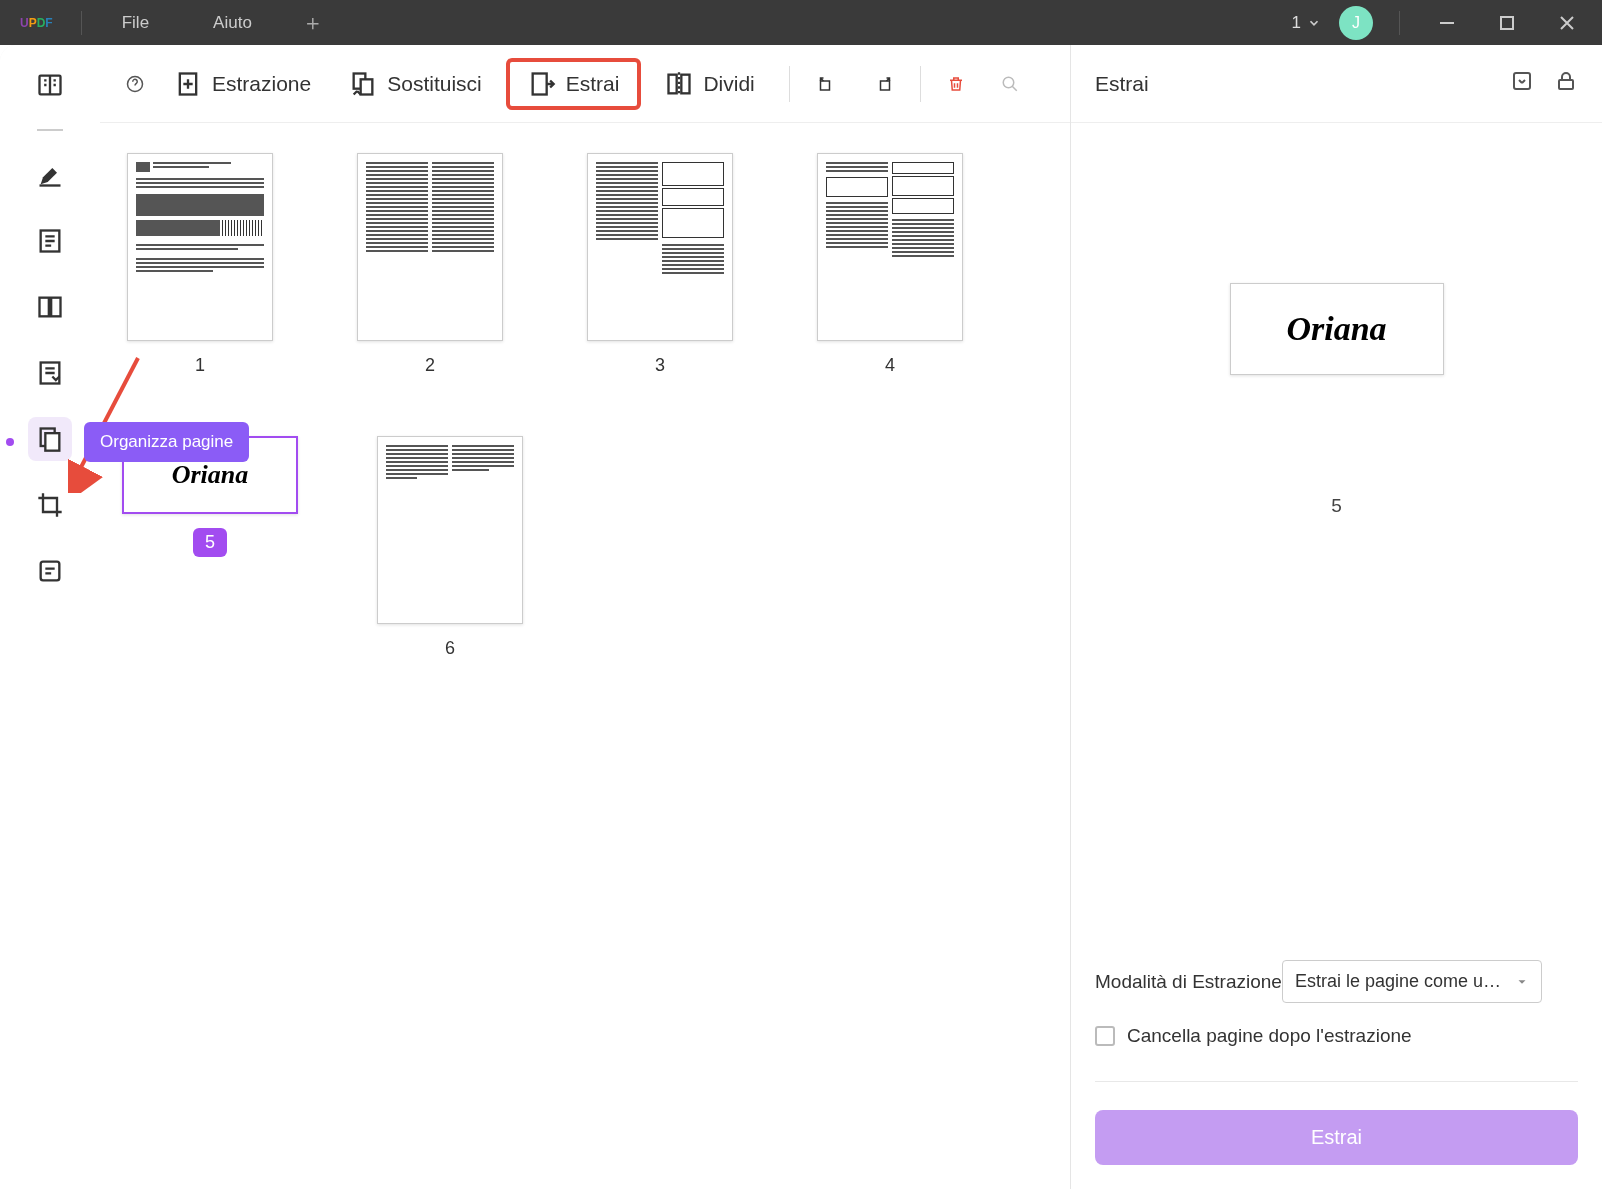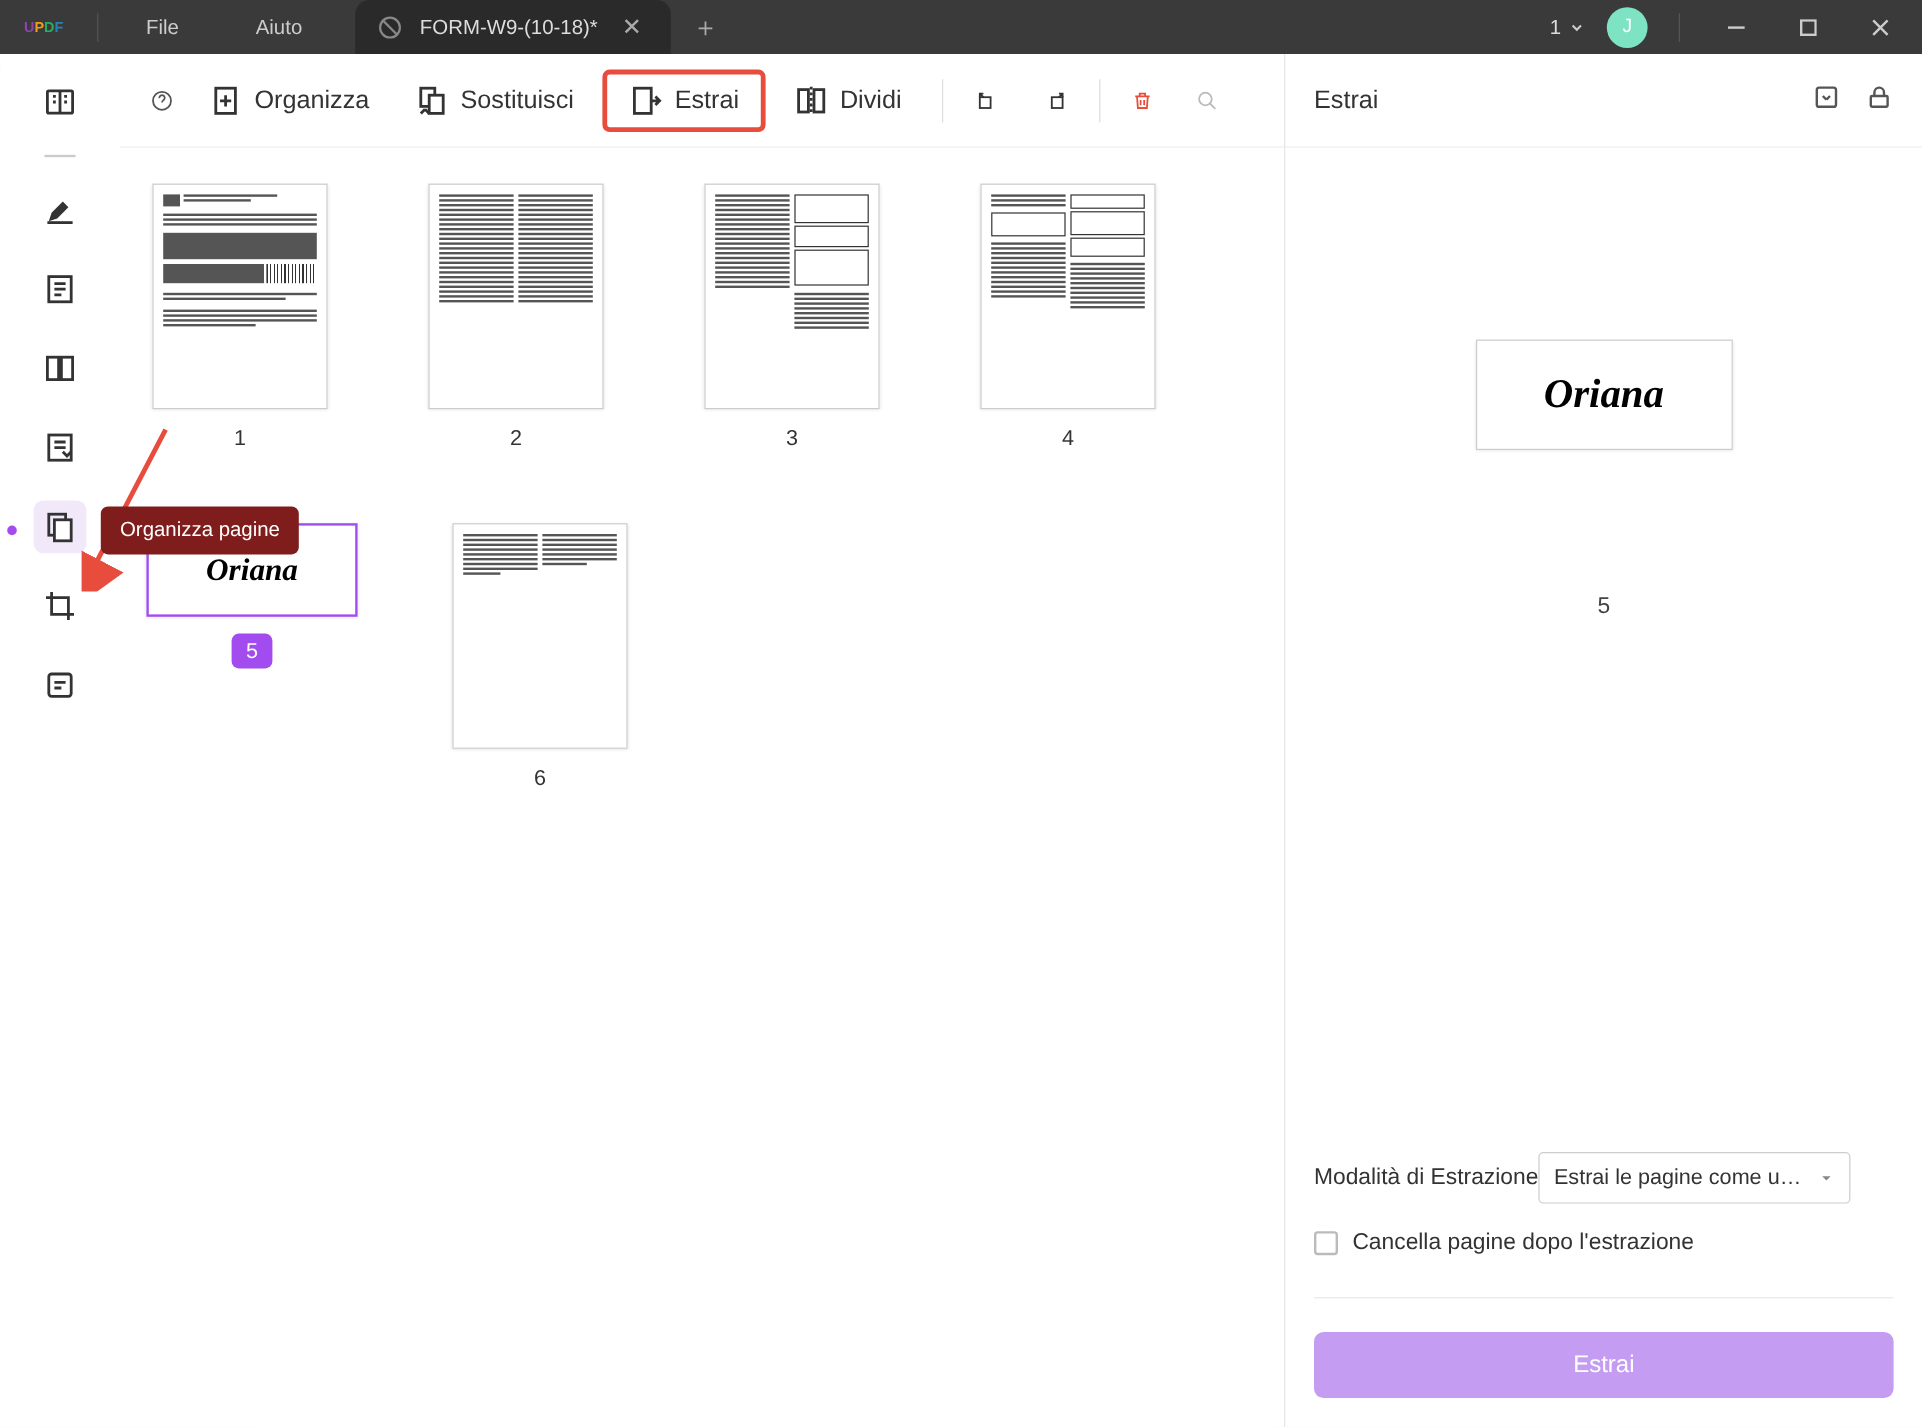--- a/index.html
+++ b/index.html
@@ -25,21 +25,21 @@
 .win-btn { width:42px; height:42px; display:flex; align-items:center; justify-content:center; color:#ccc; cursor:pointer; font-size:16px;}
 
 
 .app-body { position:absolute; top:45px; left:0; right:0; bottom:0; background:#f2f2f2; border-top-left-radius:16px; display:flex; }
 
 
 .sidebar { width:100px; background:#fff; border-top-left-radius:16px; display:flex; flex-direction:column; align-items:center; padding-top:18px; gap:22px; position:relative;}
 .side-btn { width:44px; height:44px; display:flex; align-items:center; justify-content:center; cursor:pointer; border-radius:8px; color:#333; position:relative;}
 .side-btn.active-purple { background:#f1e9fa; }
 .side-dash { width:26px; height:2px; background:#ccc; }
-.tooltip { position:absolute; left:84px; top:377px; background:#7f1d1d; color:#fff; padding:10px 16px; border-radius:6px; font-size:17px; white-space:nowrap; z-index:50;}
+.tooltip { position:absolute; left:84px; top:377px; background:#8b5cf6; color:#fff; padding:10px 16px; border-radius:6px; font-size:17px; white-space:nowrap; z-index:50;}
 .purple-dot { position:absolute; left:6px; top:393px; width:8px; height:8px; border-radius:50%; background:#a24cf0;}
 
 
 .arrow-svg { position:absolute; left:68px; top:308px; width:80px; height:140px; z-index:40; pointer-events:none;}
 
 
 .main { flex:1; display:flex; background:#fff; }
 .page-area { flex:1; display:flex; flex-direction:column; }
 .toolbar { height:78px; display:flex; align-items:center; padding:0 20px; gap:10px; border-bottom:1px solid #eee;}
 .tbtn { display:flex; align-items:center; gap:10px; padding:10px 14px; border-radius:6px; cursor:pointer; font-size:21px; color:#333; }
@@ -87,30 +87,20 @@
 </head>
 <body>
 
 <div class="titlebar">
   <div class="logo">
     <span class="logo-u">U</span><span class="logo-p">P</span><span class="logo-d">D</span><span class="logo-f">F</span>
   </div>
   <div class="vline"></div>
   <div class="menu-item">File</div>
   <div class="menu-item">Aiuto</div>
-  <div class="tab">
-    <span class="tab-icon">
-      <svg viewBox="0 0 24 24" fill="none" stroke="currentColor" stroke-width="2">
-          <circle cx="12" cy="12" r="9"></circle>
-          <path d="M5 5l14 14"></path>
-        </svg>
-    </span>
-    <span class="tab-name">FORM-W9-(10-18)*</span>
-    <span class="tab-close">✕</span>
-  </div>
   <div class="tab-add">＋</div>
   <div class="titlebar-right">
     <div class="count">
       <span>1</span>
       <svg width="14" height="14" viewBox="0 0 24 24" fill="none" stroke="#ccc" stroke-width="3">
           <path d="M6 9l6 6 6-6"></path>
         </svg>
     </div>
     <div class="avatar">J</div>
     <div class="vline"></div>
@@ -206,21 +196,21 @@
           <svg class="ico" viewBox="0 0 24 24" fill="none" stroke="#555" stroke-width="2">
               <circle cx="12" cy="12" r="10"></circle>
               <path d="M9 9a3 3 0 115 2c-1 1-2 1.5-2 3M12 18h.01"></path>
             </svg>
         </div>
         <div class="tbtn">
           <svg viewBox="0 0 24 24" fill="none" stroke="#333" stroke-width="2">
               <rect x="5" y="3" width="14" height="18"></rect>
               <path d="M12 8v8M8 12h8"></path>
             </svg>
-          <span>Organizza</span>
+          <span>Estrazione</span>
         </div>
         <div class="tbtn">
           <svg viewBox="0 0 24 24" fill="none" stroke="#333" stroke-width="2">
               <rect x="4" y="3" width="10" height="13"></rect>
               <rect x="10" y="8" width="10" height="13" fill="#fff"></rect>
               <path d="M7 18l-3 3M7 18l3 3"></path>
             </svg>
           <span>Sostituisci</span>
         </div>
         <div class="tbtn highlight">

